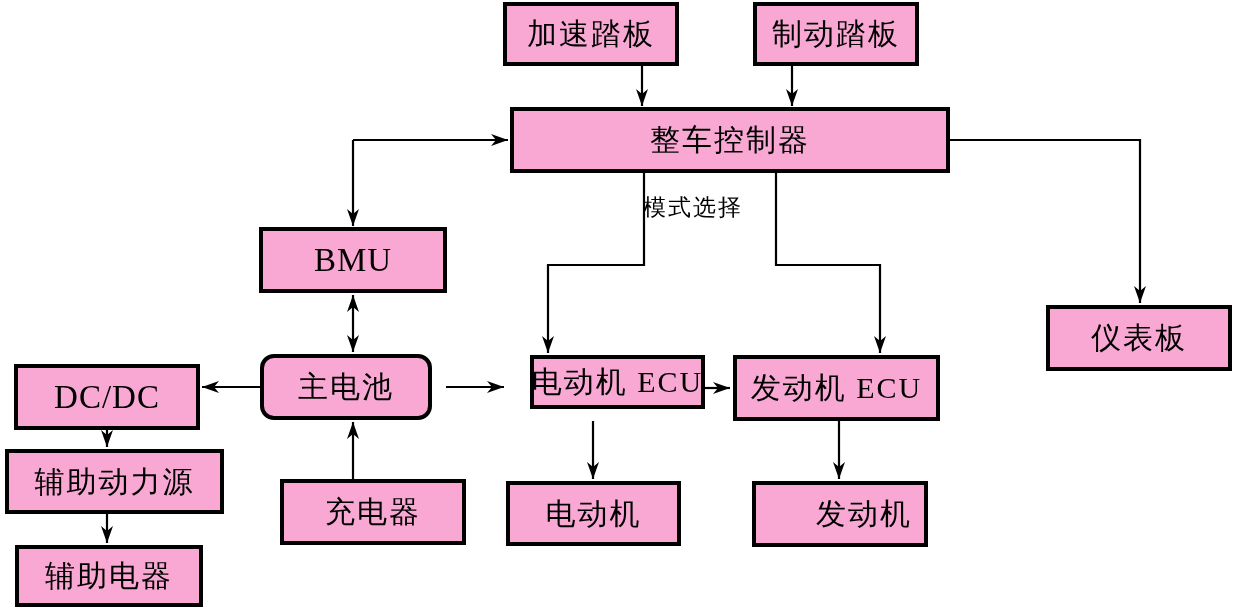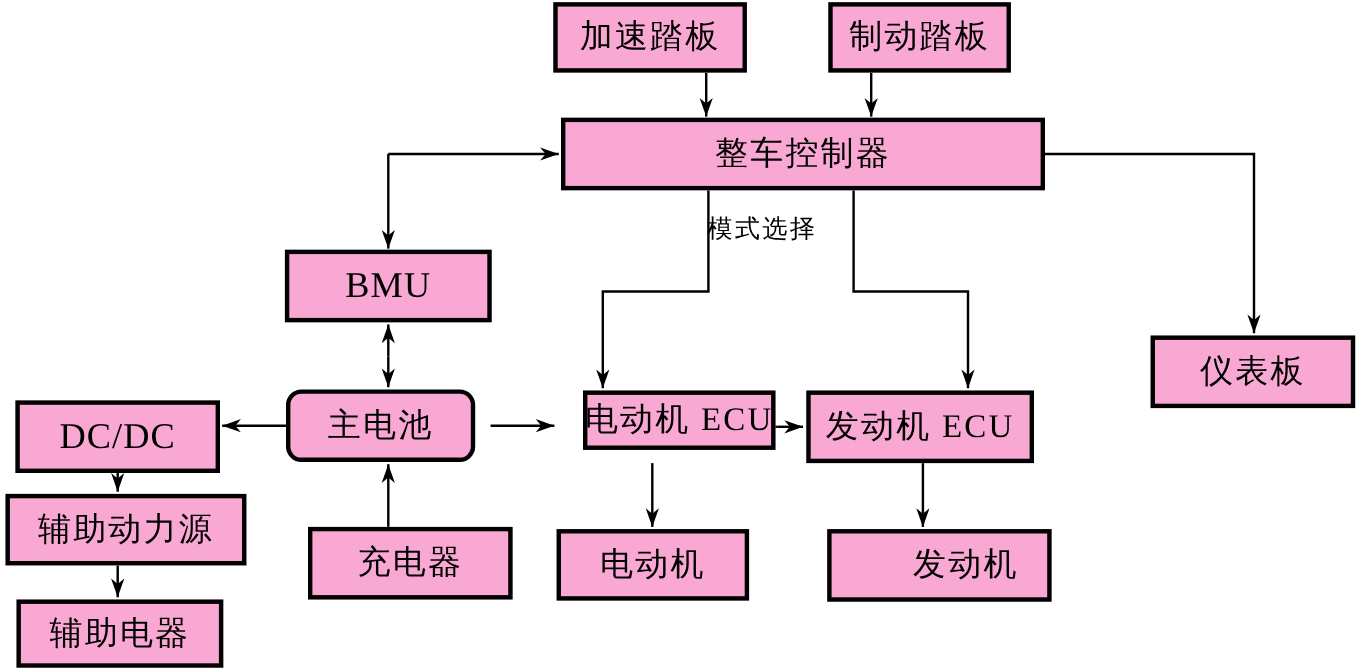--- a/index.html
+++ b/index.html
@@ -38,21 +38,21 @@
   #n-vcu     {left:510px; top:107px; width:440px; height:66px;text-align:right;}
   #n-bmu     {left:259px; top:227px; width:188px; height:66px;}
   #n-panel   {left:1046px;top:305px; width:186px; height:66px;}
   #n-dcdc    {left:14px;  top:364px; width:186px; height:66px;}
   #n-batt    {left:260px; top:354px; width:172px; height:66px;border-radius:14px;}
   #n-mecu    {left:530px; top:355px; width:175px; height:54px;}
   #n-eecu    {left:733px; top:355px; width:207px; height:66px;}
   #n-auxpwr  {left:5px;   top:449px; width:219px; height:65px;}
   #n-charger {left:260px; top:479px; width:186px; height:66px;margin-left:20px;}
   #n-motor   {left:506px; top:481px; width:175px; height:65px;}
-  #n-engine  {left:752px; top:481px; width:204px; height:66px;padding-left:48px;}
+  #n-engine  {left:752px; top:481px; width:176px; height:66px;padding-left:48px;}
   #n-auxelec {left:15px;  top:545px; width:188px; height:62px;}
   #lbl-mode  {left:643px; top:196px;}
 </style>
 </head>
 <body>
 
 <div class="canvas">
 
   <svg class="wires" width="1235" height="611" viewBox="0 0 1235 611" fill="none" stroke="#000000" stroke-width="2.2">
     <defs>

